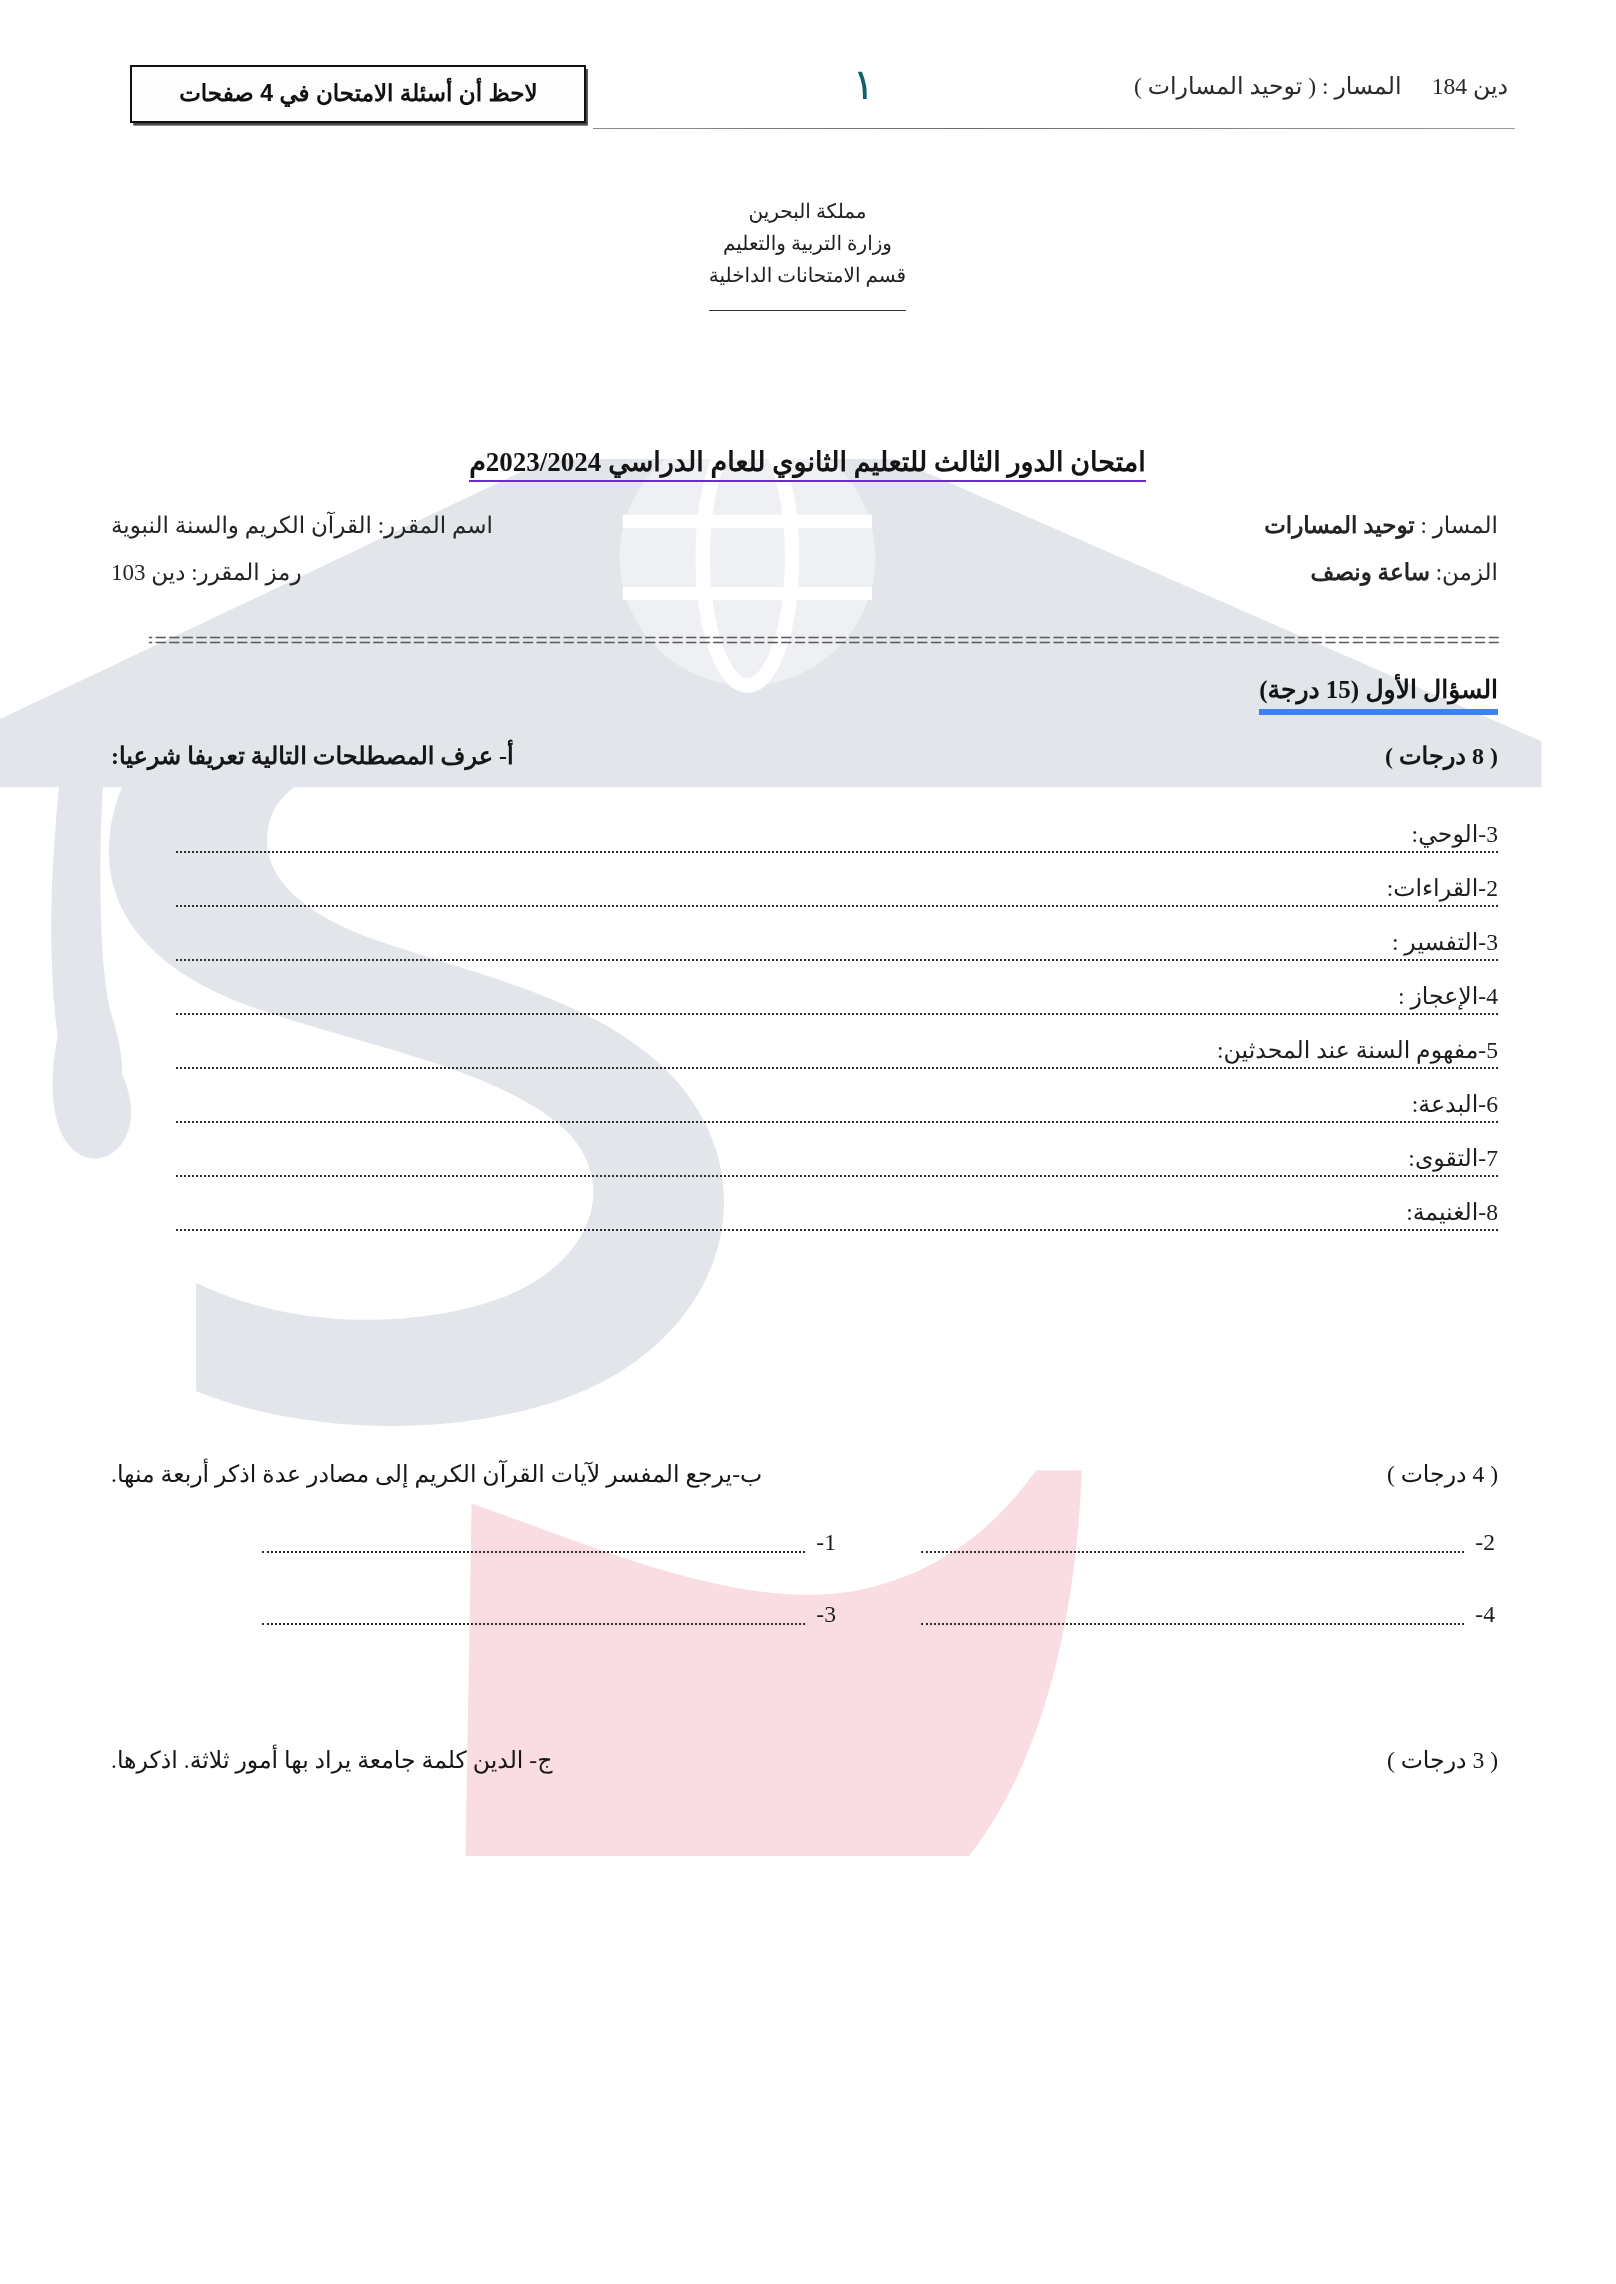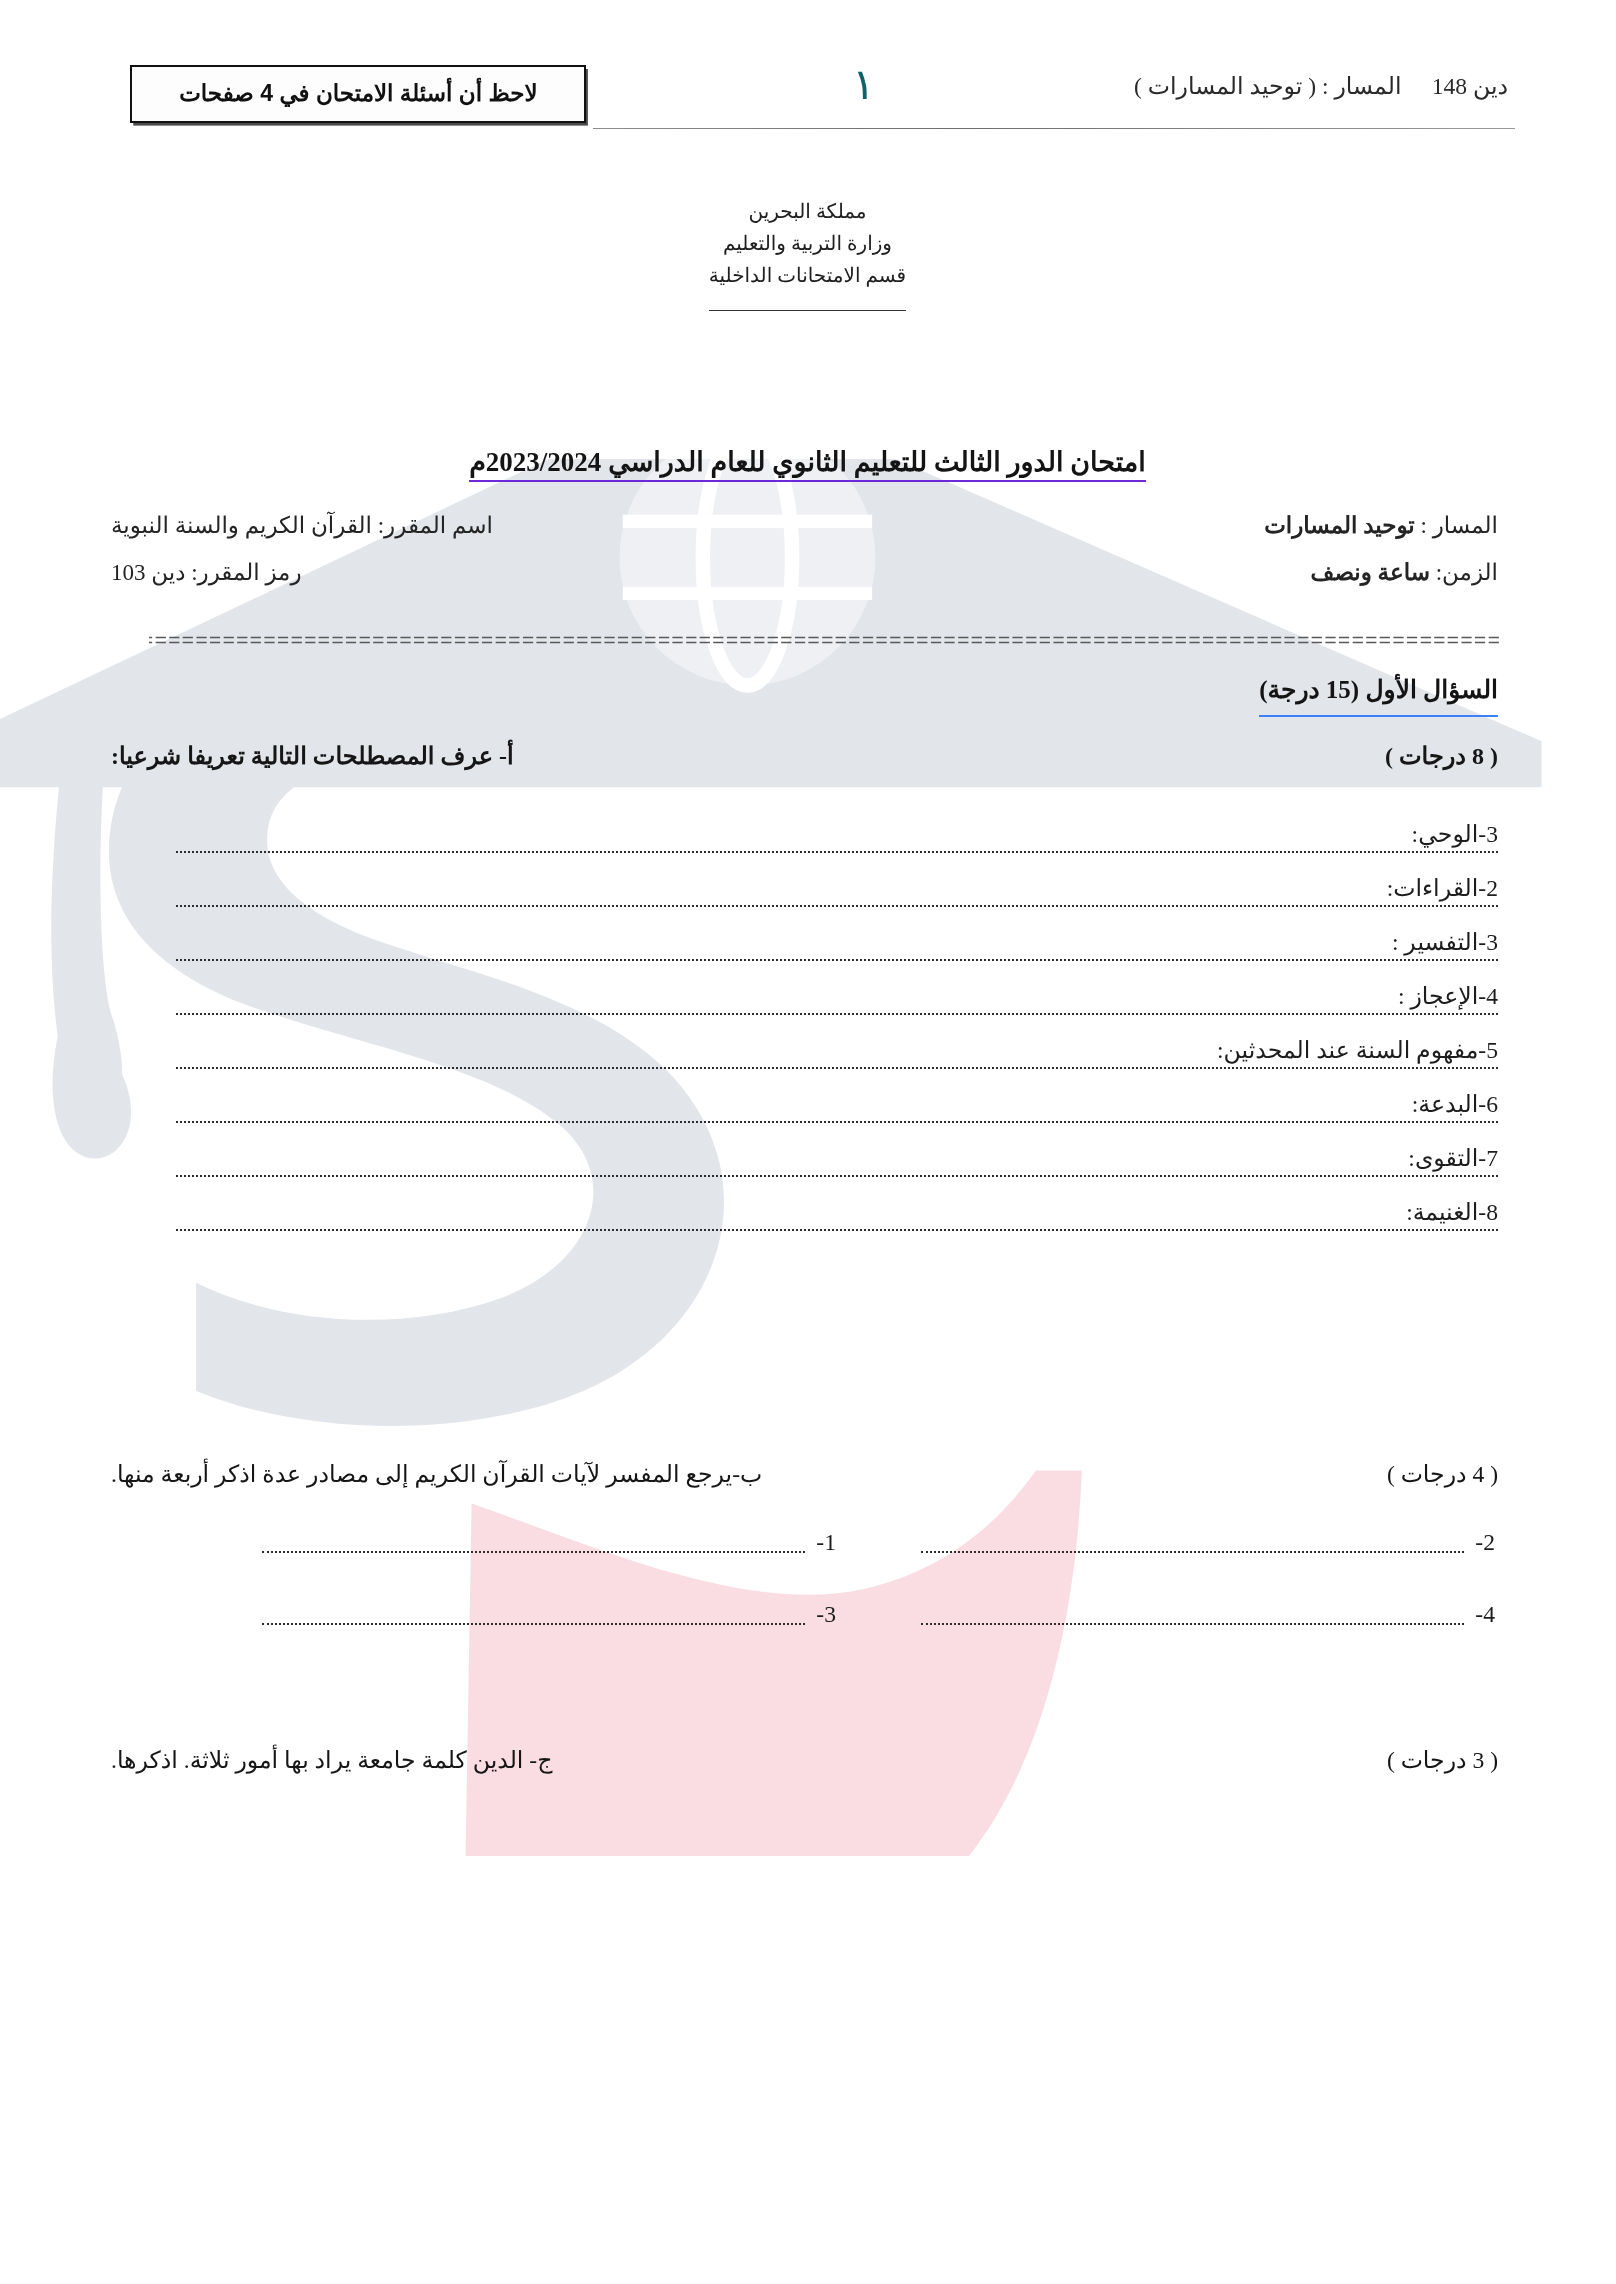--- a/index.html
+++ b/index.html
@@ -169,22 +169,22 @@
   
   .q-heading {
     position: absolute;
     top: 675px;
     right: 118px;
     font-size: 25px;
     font-weight: bold;
     color: #141414;
   }
   .q-heading span {
-    border-bottom: 2px solid #3b82f6;
-    padding-bottom: 12px;
+    border-bottom: 6px solid #3b82f6;
+    padding-bottom: 6px;
   }
 
   
   .part-row {
     position: absolute;
     left: 112px;
     right: 118px;
     display: flex;
     justify-content: space-between;
     align-items: baseline;
@@ -330,21 +330,21 @@
   </div>
 
   <div class="content">
 
     <div class="top-header">
       <div class="notice-box">
         <span>لاحظ أن أسئلة الامتحان في 4 صفحات</span>
       </div>
       <div class="page-number-mark">١</div>
       <div class="course-line">
-        <span>دين 148</span>
+        <span>دين 184</span>
         <span class="sep"></span>
         <span>المسار : ( توحيد المسارات )</span>
       </div>
       <div class="header-rule"></div>
     </div>
 
     <div class="ministry">
       <div>مملكة البحرين</div>
       <div>وزارة التربية والتعليم</div>
       <div><span class="dept">قسم الامتحانات الداخلية</span></div>

